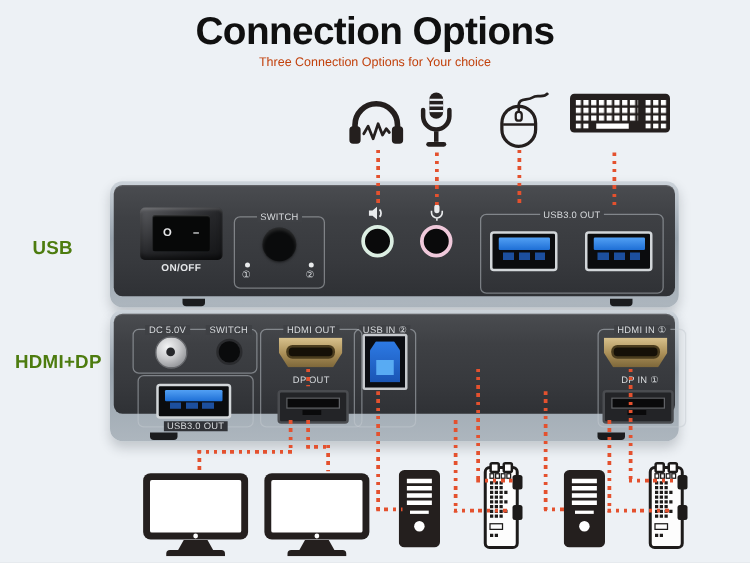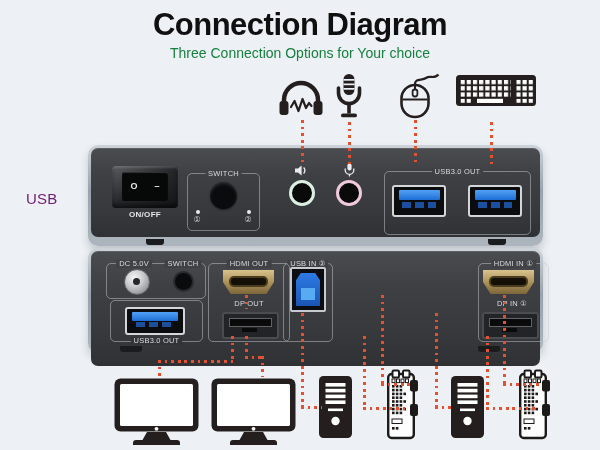--- a/index.html
+++ b/index.html
@@ -3,24 +3,24 @@
 <meta charset="utf-8">
 <style>
   html,body{margin:0;padding:0;background:#dfe3e8}
   #stage{position:relative;width:600px;height:450px;background:#EDF1F5;overflow:hidden;
          font-family:"Liberation Sans",sans-serif;margin:0 auto}
   .abs{position:absolute}
 
   
   .title{left:0;right:0;top:7px;text-align:center;font-size:31px;font-weight:bold;
          color:#101010;letter-spacing:-0.5px}
-  .subtitle{left:0;right:0;top:45px;text-align:center;font-size:14px;color:#15803d}
-
-  
-  .rowlbl{font-size:15px;font-weight:normal;color:#701a75;letter-spacing:.2px}
+  .subtitle{left:0;right:0;top:45px;text-align:center;font-size:10px;color:#c2410c}
+
+  
+  .rowlbl{font-size:15px;font-weight:bold;color:#4d7c0f;letter-spacing:.2px}
 
   
   .panel{left:88px;width:449px;border-radius:10px;padding:3px;
          background:linear-gradient(180deg,#ccd3da 0%,#98a3ad 45%,#adb6be 100%);
          box-shadow:0 5px 9px rgba(40,50,60,.22)}
   .pinner{position:relative;width:449px;border-radius:7px;
           background:linear-gradient(180deg,#4a4c50 0%,#3e4044 30%,#37393d 70%,#2f3135 100%);
           box-shadow:inset 0 1px 0 rgba(255,255,255,.12)}
   .foot{position:absolute;height:6px;background:#1b1c1e;border-radius:0 0 3px 3px;z-index:1}
 
@@ -189,37 +189,38 @@
   </symbol>
   <symbol id="sym-micg" viewBox="0 0 11 14">
     <rect x="3.4" y="0.5" width="4.2" height="7" rx="2.1" fill="#e9ebed"></rect>
     <path d="M1.2,5.5 v1.6 a4.3,4.3 0 0 0 8.6,0 V5.5" fill="none" stroke="#e9ebed" stroke-width="1.3"></path>
     <path d="M5.5,11.6 v1.9" stroke="#e9ebed" stroke-width="1.3"></path>
   </symbol>
 </svg>
 
 <div id="stage">
 
-  <div class="abs title">Connection Diagram</div>
+  <div class="abs title">Connection Options</div>
   <div class="abs subtitle">Three Connection Options for Your choice</div>
 
   <svg class="icon" style="left:277px;top:76px;width:48px;height:42px">
       <use href="#sym-head"></use>
     </svg>
   <svg class="icon" style="left:336px;top:73px;width:26px;height:47px">
       <use href="#sym-mic"></use>
     </svg>
   <svg class="icon" style="left:398px;top:72px;width:44px;height:47px">
       <use href="#sym-mouse"></use>
     </svg>
   <svg class="icon" style="left:456px;top:72px;width:80px;height:37px">
       <use href="#sym-keyboard"></use>
     </svg>
 
   <div class="abs rowlbl" style="left:26px;top:190px">USB</div>
+  <div class="abs rowlbl" style="left:12px;top:281px">HDMI+DP</div>
 
   <div class="abs panel" style="top:145px;height:95px">
     <div class="pinner" style="height:89px">
 
       <div class="abs rframe" style="left:21px;top:18px;width:66px;height:42px">
         <div class="rocker">
           <span class="rsym">O</span>
           <span class="rsym">–</span>
         </div>
       </div>
@@ -247,21 +248,21 @@
         <span class="plbl ontop" style="left:50%">USB3.0 OUT</span>
         <div class="abs usba" style="left:7px;top:13px;width:50px;height:28px"></div>
         <div class="abs usba" style="left:83px;top:13px;width:50px;height:28px"></div>
       </div>
     </div>
   </div>
   <div class="foot" style="left:146px;top:239px;width:18px"></div>
   <div class="foot" style="left:488px;top:239px;width:18px"></div>
 
   <div class="abs panel" style="top:248px;height:99px">
-    <div class="pinner" style="height:115px">
+    <div class="pinner" style="height:80px">
 
       <div class="obox" style="left:15px;top:12px;width:98px;height:34px">
         <span class="plbl ontop" style="left:27px">DC 5.0V</span>
         <span class="plbl ontop" style="left:76px">SWITCH</span>
         <div class="abs dcjack" style="left:17px;top:5px"></div>
         <div class="abs" style="left:68px;top:9px;width:17px;height:17px;border-radius:50%;background:#0a0b0c;box-shadow:0 0 0 2px #2a2b2e"></div>
       </div>
 
       <div class="obox" style="left:19px;top:49px;width:91px;height:40px">
         <span class="plbl" style="left:50%;bottom:-4px;background:#313338;padding:0 3px">USB3.0 OUT</span>

